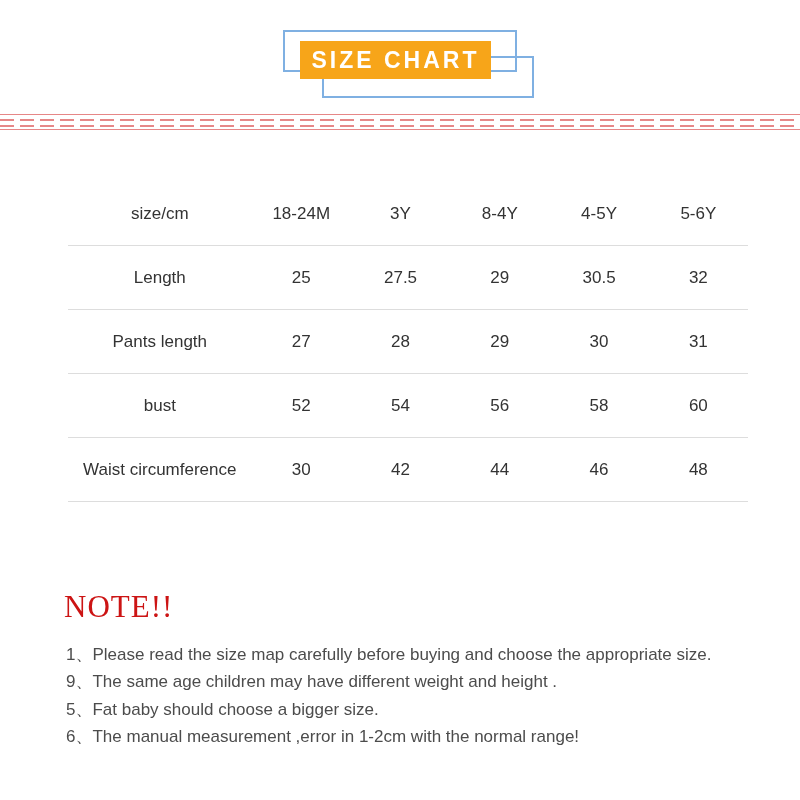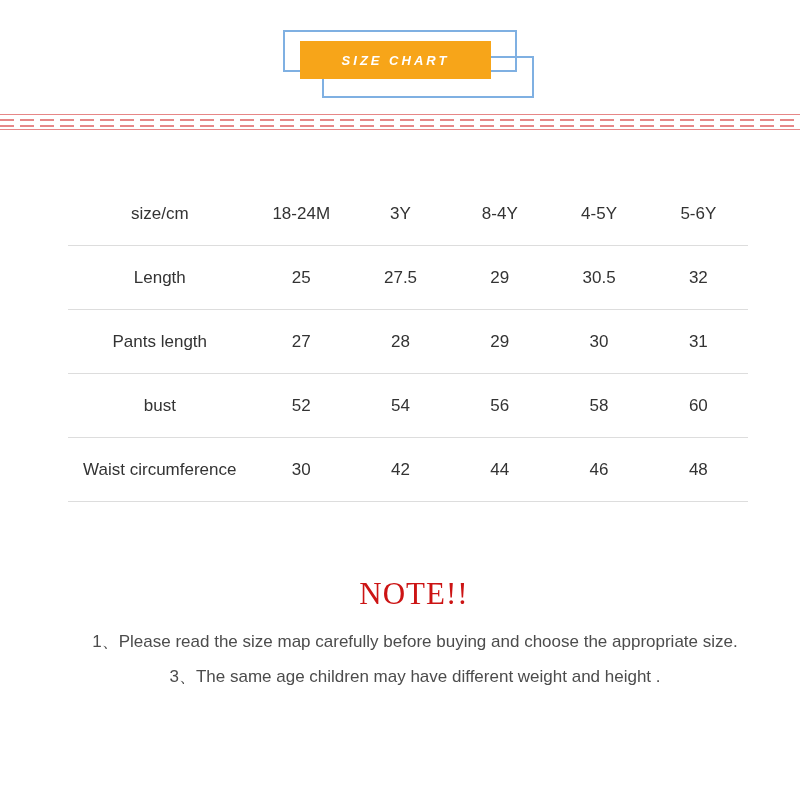--- a/index.html
+++ b/index.html
@@ -19,21 +19,21 @@
   
   .banner-area{position:absolute;left:0;top:0;width:800px;height:110px;}
   .blue-rect{position:absolute;border:2px solid var(--banner_blue);background:transparent;}
   .rect-back{left:283px;top:30px;width:230px;height:38px;}
   .rect-front{left:322px;top:56px;width:208px;height:38px;}
   .orange-box{
     position:absolute;left:300px;top:41px;width:191px;height:38px;
     background:var(--banner_orange);display:flex;align-items:center;justify-content:center;
   }
   .orange-box span{
-    color:#ffffff;font-size:13px;font-weight:bold;letter-spacing:3px;font-style:italic;
+    color:#ffffff;font-size:23px;font-weight:bold;letter-spacing:3px;
   }
   
   .divider{
     position:absolute;left:0;top:114px;width:800px;height:16px;box-sizing:border-box;
     border-top:1px solid var(--divider_red);
     border-bottom:1px solid var(--divider_red);
     background-image:
       repeating-linear-gradient(90deg, var(--divider_red) 0 14px, rgba(0,0,0,0) 14px 20px),
       repeating-linear-gradient(90deg, var(--divider_red) 0 14px, rgba(0,0,0,0) 14px 20px);
     background-size:100% 2px,100% 2px;
@@ -48,32 +48,31 @@
   }
   table.size-table th,
   table.size-table td{
     height:63px;text-align:center;vertical-align:middle;
     font-size:17px;font-weight:normal;color:var(--text_dark);
     border-bottom:1px solid var(--table_line);
     padding:0;
   }
   table.size-table col.label-col{width:27%;}
   
-  .note{position:absolute;left:64px;top:576px;width:700px;text-align:center;}
+  .note{position:absolute;left:64px;top:589px;width:700px;}
   .note h2{
     margin:0;font-family:"Liberation Serif", serif;font-weight:normal;
     font-size:31px;color:var(--note_red);letter-spacing:1px;
   }
   .note ol{
     list-style:none;margin:16px 0 0 2px;padding:0;
   }
   .note li{
     font-size:17px;color:var(--text_note);line-height:27.4px;
     white-space:pre-wrap;
-    margin-top:8px;
   }
 </style>
 </head>
 <body>
 
 <div class="banner-area">
   <div class="blue-rect rect-back"></div>
   <div class="blue-rect rect-front"></div>
   <div class="orange-box">
     <span>SIZE CHART</span>
@@ -134,15 +133,17 @@
       <td>46</td>
       <td>48</td>
     </tr>
   </tbody>
 </table>
 
 <section class="note">
   <h2>NOTE!!</h2>
   <ol>
     <li>1、Please read the size map carefully before buying and choose the appropriate size.</li>
-    <li>3、The same age children may have different weight and height .</li>
+    <li>9、The same age children may have different weight and height .</li>
+    <li>5、Fat baby should choose a bigger size.</li>
+    <li>6、The manual measurement ,error in 1-2cm with the normal range!</li>
   </ol>
 </section>
 
 </body></html>

